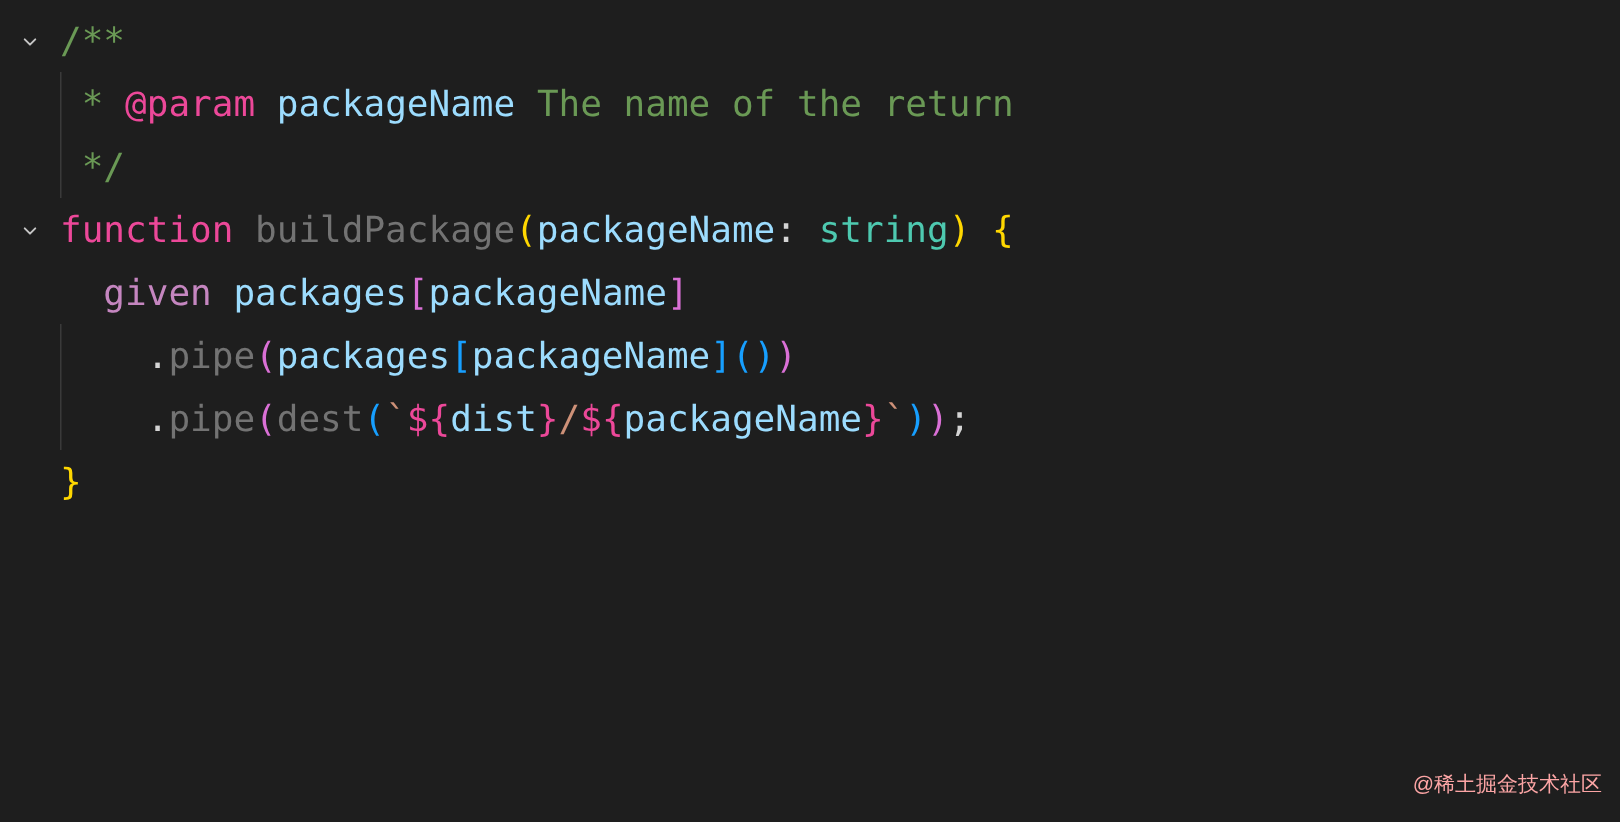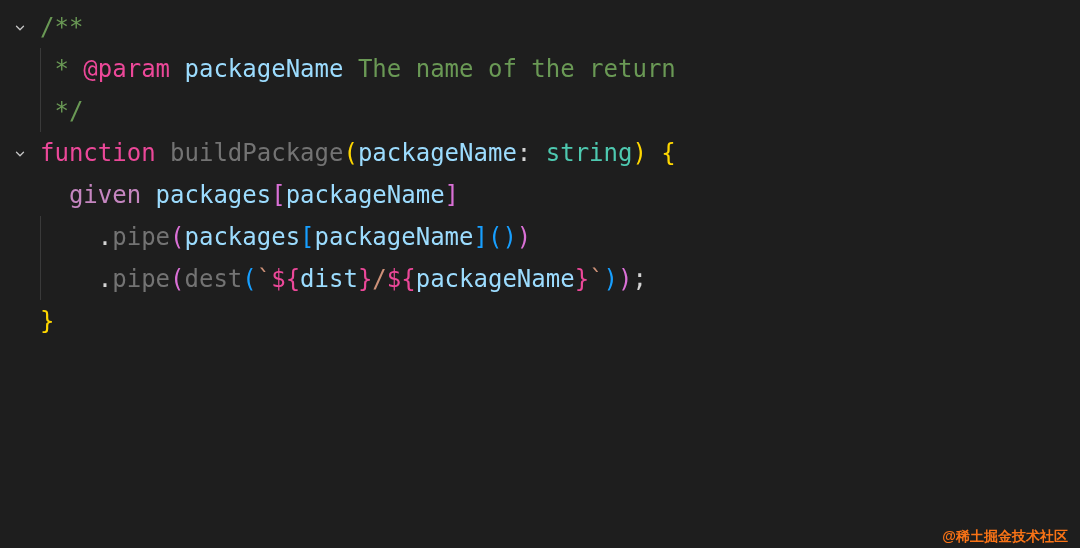--- a/index.html
+++ b/index.html
@@ -60,26 +60,25 @@
     .var-lightblue { color: #9cdcfe; }
     .type-teal { color: #4ec9b0; }
     .keyword-pink { color: #c586c0; }
     .string-orange { color: #ce9178; }
     .bracket-yellow { color: #ffd700; }
     .bracket-pink { color: #da70d6; }
     .bracket-blue { color: #179fff; }
     .punct { color: #d4d4d4; }
     .watermark {
       position: absolute;
-      bottom: 0;
+      bottom: 14px;
       right: 12px;
-      color: #f97316;
+      color: #fca5a5;
       font-size: 14px;
       font-family: sans-serif;
-      font-weight: bold;
     }
   </style>
 </head>
 <body>
 
 <div id="editor">
     <div class="line"><div class="gutter"><span class="chevron"><svg viewBox="0 0 16 16" fill="none">
             <path d="M4 6l4 4 4-4" stroke="#c5c5c5" stroke-width="1.5" stroke-linecap="round" stroke-linejoin="round"></path>
           </svg></span></div><div class="code"><span class="comment-green">/**</span></div></div>
     <div class="line"><div class="gutter"></div><div class="code"><span class="indent-guide" style="left: 0px;"></span></div></div>

